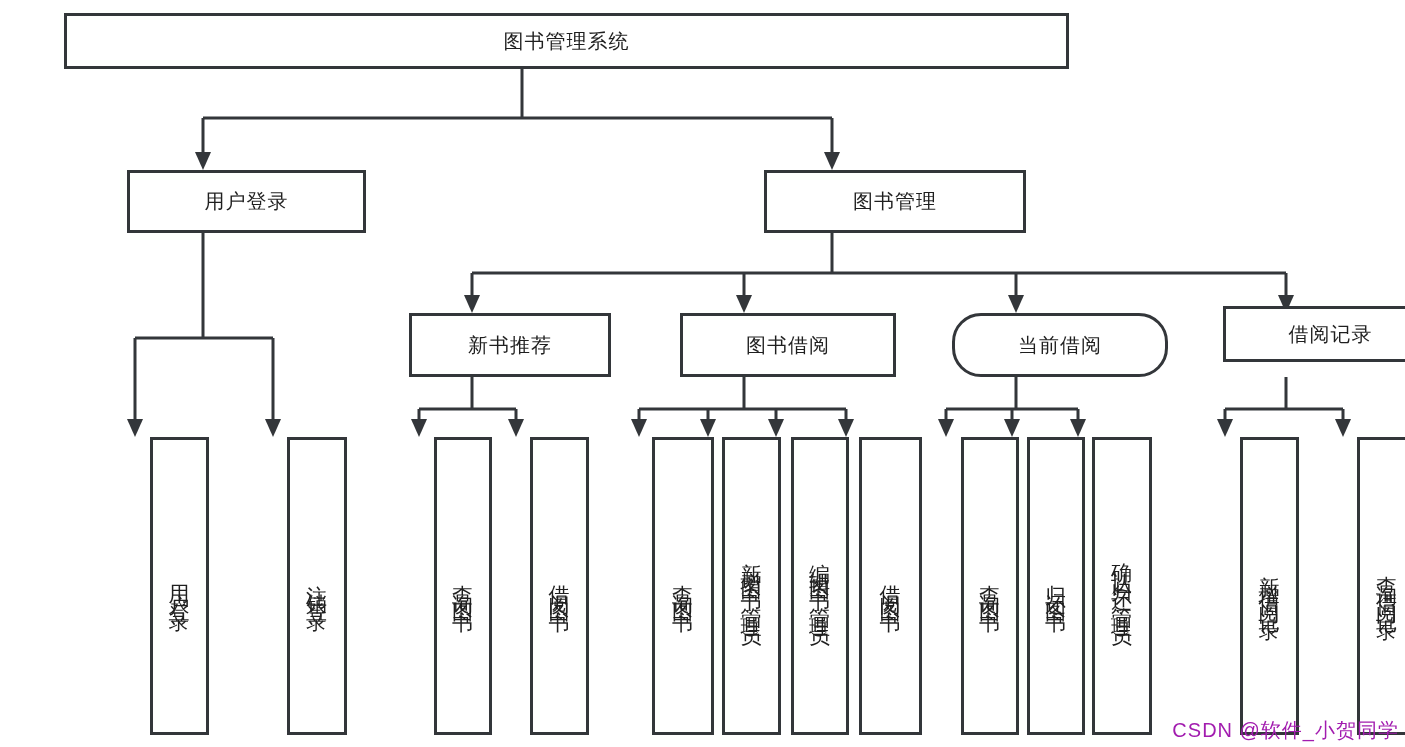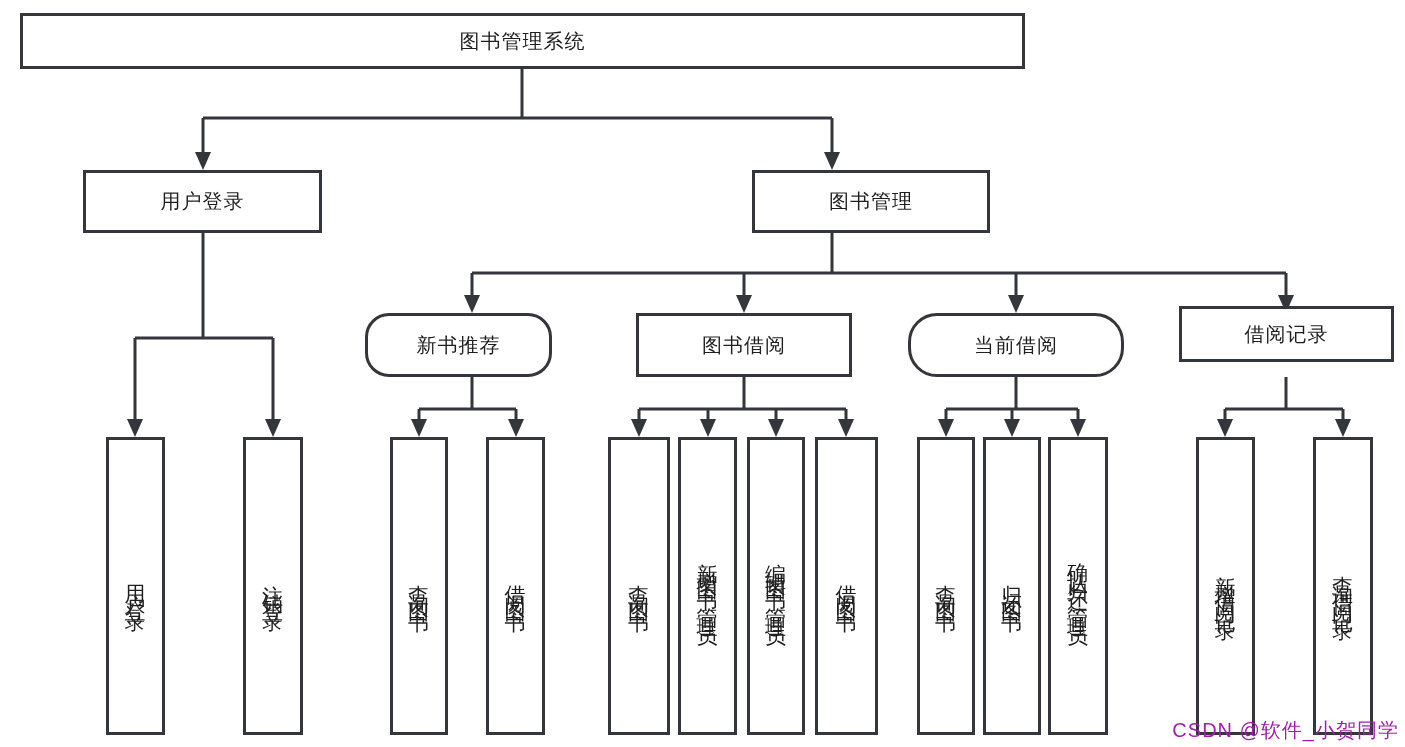--- a/index.html
+++ b/index.html
@@ -25,40 +25,41 @@
   .node {
     position: absolute;
     box-sizing: border-box;
     background: #ffffff;
     border: 3px solid #33363a;
     color: #1f1f1f;
     display: flex;
     align-items: center;
     justify-content: center;
     text-align: center;
+    margin-left: 44px;
   }
   .hbox {
     font-size: 20px;
     letter-spacing: 1px;
     white-space: nowrap;
   }
   .vbox {
     top: 437px;
     height: 298px;
     writing-mode: vertical-rl;
     text-orientation: mixed;
     font-size: 21px;
     letter-spacing: 9px;
     line-height: 1;
   }
   
   .n-root        { left: 20px;   top: 13px;  width: 1005px; height: 56px; }
   .n-user-login  { left: 83px;   top: 170px; width: 239px;  height: 63px; }
-  .n-book-mgmt   { left: 752px;  top: 170px; width: 238px;  height: 63px; }
-  .n-new-rec     { left: 365px;  top: 313px; width: 187px;  height: 64px; border-radius: 24px; }
+  .n-book-mgmt   { left: 720px;  top: 170px; width: 262px;  height: 63px; }
+  .n-new-rec     { left: 365px;  top: 313px; width: 202px;  height: 64px; }
   .n-book-borrow { left: 636px;  top: 313px; width: 216px;  height: 64px; }
   .n-cur-borrow  { left: 908px;  top: 313px; width: 216px;  height: 64px; border-radius: 29px; }
   .n-records     { left: 1179px; top: 306px; width: 215px;  height: 56px; }
   
   .lf-user-login { left: 106px;  width: 59px; }
   .lf-logout     { left: 243px;  width: 60px; }
   .lf-nb-query   { left: 390px;  width: 58px; }
   .lf-nb-borrow  { left: 486px;  width: 59px; }
   .lf-bb-query   { left: 608px;  width: 62px; }
   .lf-bb-add     { left: 678px;  width: 59px; }

